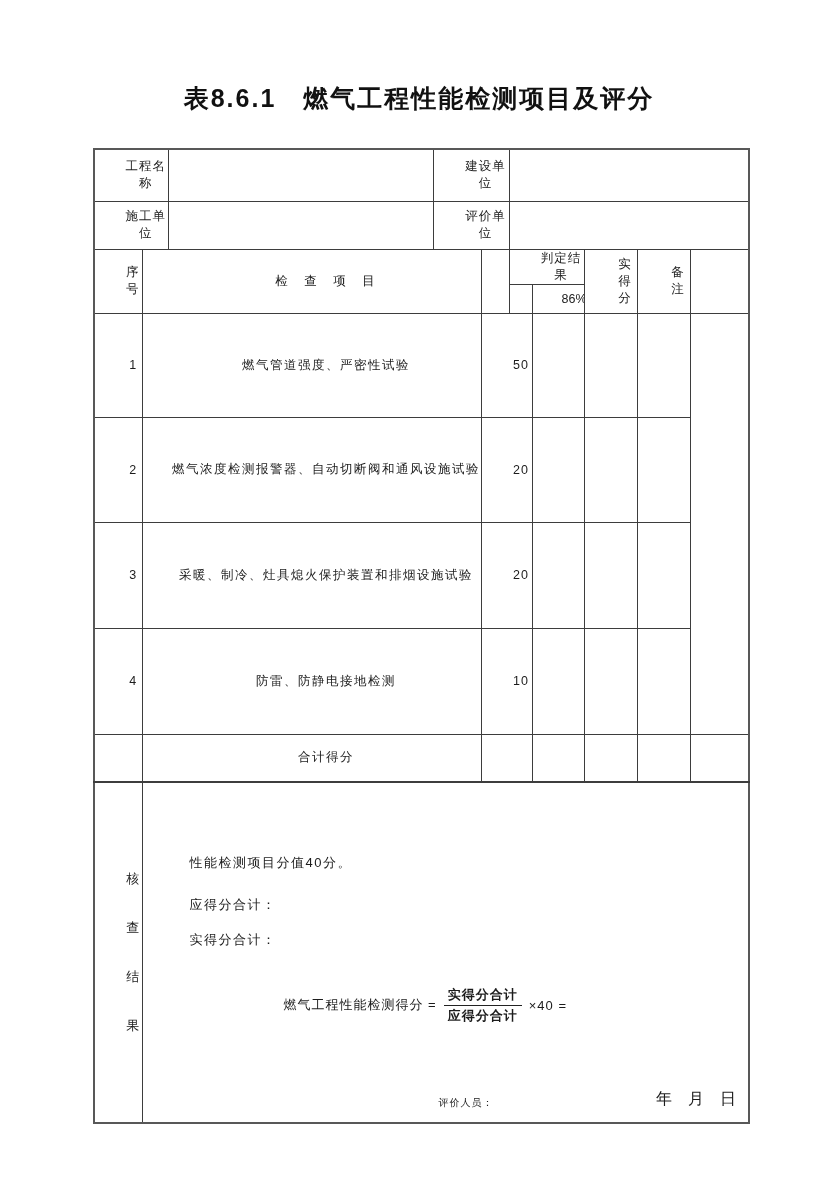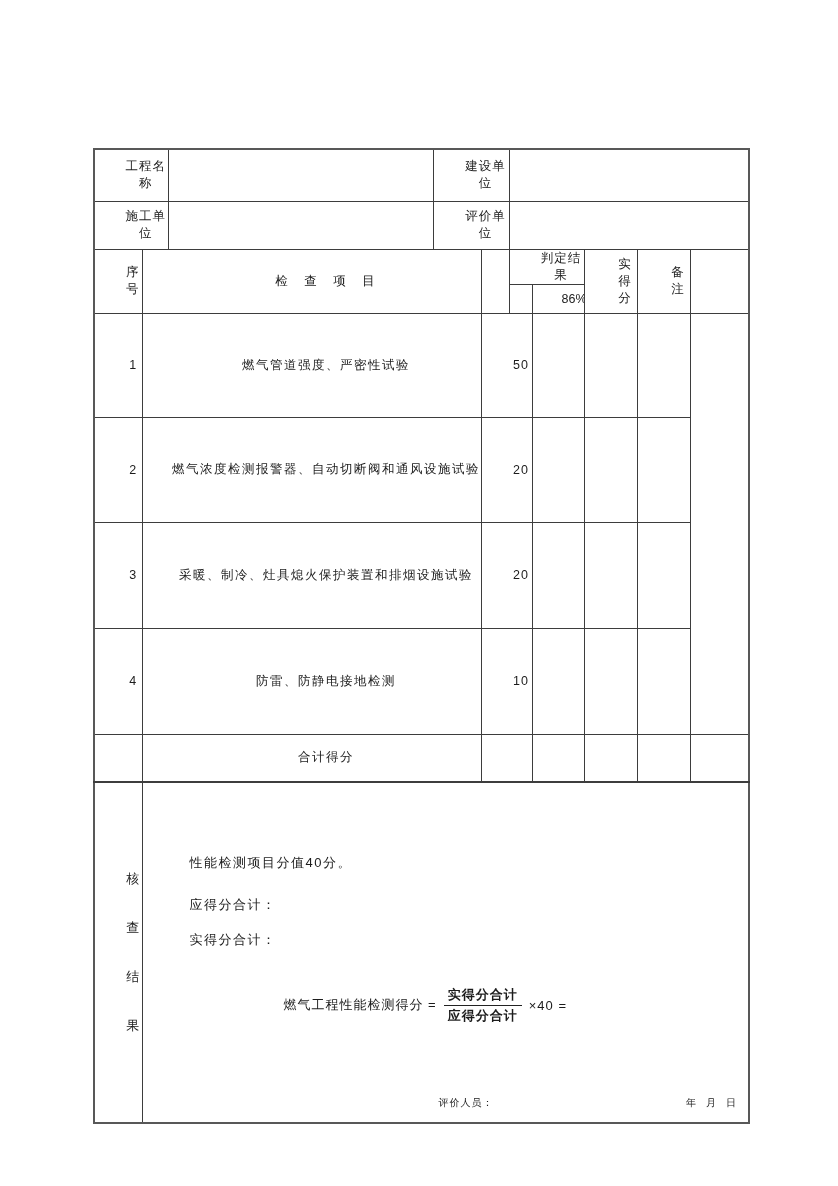--- a/index.html
+++ b/index.html
@@ -62,27 +62,28 @@
   .cl-3 { left:18px; top:107px; }
   .formula {
     position:absolute; left:112px; top:162px;
     display:flex; align-items:center; gap:7px;
     font-size:13px; letter-spacing:1px; white-space:nowrap;
   }
   .frac { display:inline-flex; flex-direction:column; align-items:center; line-height:1.35;font-weight:bold; }
   .frac .num { border-bottom:1px solid #222; padding:0 4px 1px 4px; }
   .frac .den { padding-top:1px; }
   .evaluator { position:absolute; left:267px; bottom:12px; font-size:10px; letter-spacing:1px; white-space:pre; }
-  .date-line { position:absolute; right:12px; bottom:12px; font-size:10px; white-space:pre; }
+  .date-line { position:absolute; right:12px; bottom:12px; font-size:16px; white-space:pre; }
 </style>
 </head>
 <body>
 
 <div class="page">
 
+  <div class="doc-title">表8.6.1　燃气工程性能检测项目及评分</div>
 
   <div class="sheet">
     <table class="form">
       <colgroup>
         <col style="width:48px">
           <col style="width:26px">
           <col style="width:265px">
         <col style="width:48px">
           <col style="width:28px">
           <col style="width:23px">

